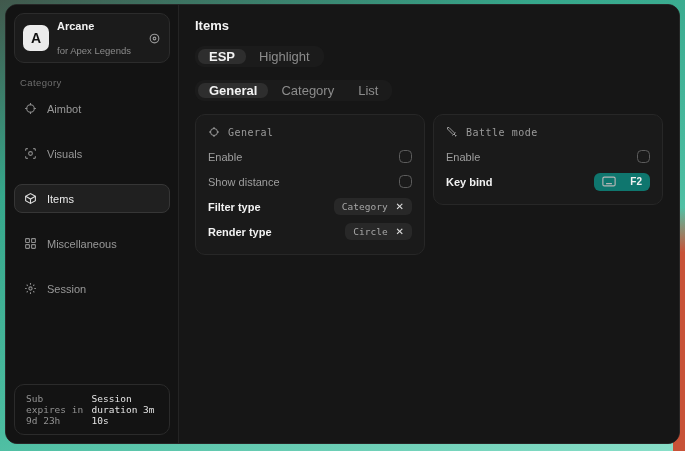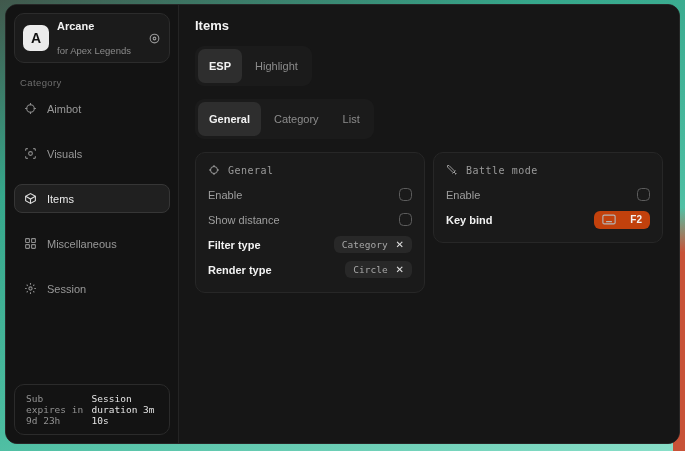--- a/index.html
+++ b/index.html
@@ -87,22 +87,22 @@
     border-left: 1px solid #242424;
     padding: 13px 16px;
   }
   .page-title { color: #f4f4f4; font-size: 13px; font-weight: 700; margin-bottom: 13px; }
 
   .tabbar {
     display: inline-flex; align-items: center; gap: 2px;
     background: #1b1b1b; border-radius: 9px; padding: 3px;
   }
   .tab {
-    color: #8c8c8c; font-size: 11px;
-    padding: 11px 11px; border-radius: 7px; cursor: pointer; text-align: right;
+    color: #8c8c8c; font-size: 13px;
+    padding: 0 11px; border-radius: 7px; cursor: pointer; text-align: right;
   }
   .tab.active { background: #2e2e2e; color: #f2f2f2; font-weight: 600; }
   .mode-row { margin-bottom: 13px; }
   .view-row { margin-bottom: 13px; }
 
   .panels { display: flex; gap: 8px; align-items: flex-start; }
   .panel {
     width: 237px;
     background: #1a1a1a;
     border: 1px solid #272727;
@@ -132,21 +132,21 @@
   }
   .chip {
     display: inline-flex; align-items: center; gap: 8px;
     background: #282828; border-radius: 6px;
     padding: 3px 8px; cursor: pointer;
   }
   .chip-text { color: #a6a6a6; font-size: 9.5px; }
   .chip-x { color: #e0e0e0; font-size: 10px; line-height: 1; cursor: pointer; }
   .keybind {
     display: inline-flex; align-items: center; gap: 14px;
-    background: #c2410c; border-radius: 6px;
+    background: #0f766e; border-radius: 6px;
     padding: 3.5px 8px; cursor: pointer;
   }
   .keybind .kicon { display: flex; color: #b5b5b5; }
   .keybind-text { color: #f0f0f0; font-size: 10px; font-weight: 600; }
 </style>
 </head>
 <body>
 
 <div class="window">
 

